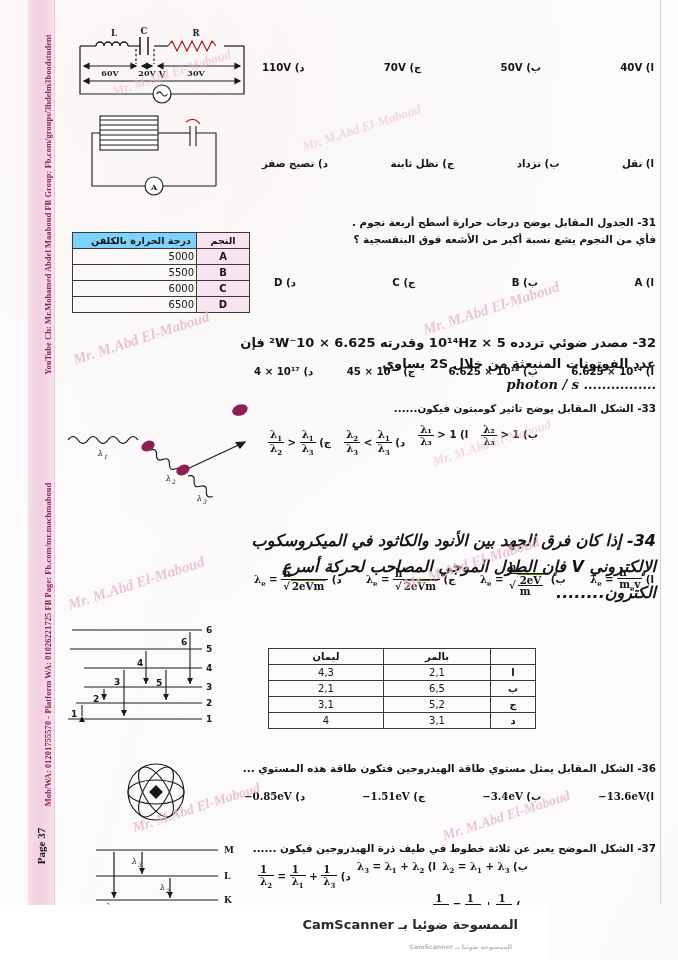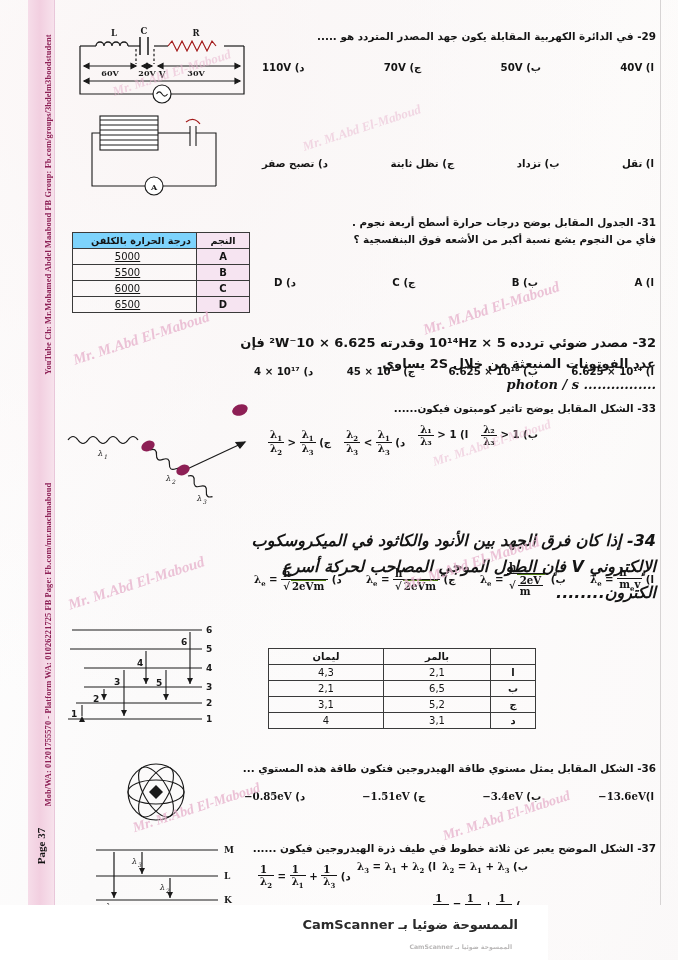--- a/index.html
+++ b/index.html
@@ -85,22 +85,22 @@
   table{border-collapse:collapse;position:absolute;}
   .tbl td,.tbl th{
     border:1px solid #3a3a3a;
     font-family:"DejaVu Sans",sans-serif;
     font-size:10px;color:#141414;
     padding:1px 5px;height:13px;font-weight:normal;
   }
   #star-table{left:72px;top:232px;width:178px;direction:rtl;}
   #star-table .hdr{background:#7dd3fc;font-weight:bold;font-size:9.6px;}
   #star-table .lbl{background:#f6e4f1;text-align:center;font-weight:bold;width:42px;}
-  #star-table .val{text-align:center;padding-left:0;padding-right:14px;
-                   font-family:"DejaVu Sans",sans-serif;text-decoration:underline;}
+  #star-table .val{text-align:right;padding-left:0;padding-right:2px;
+                   font-family:"DejaVu Sans",sans-serif;}
   #series-table{left:268px;top:648px;width:268px;direction:rtl;}
   #series-table td{text-align:center;}
   #series-table .hdr{font-weight:bold;}
   #series-table .key{width:34px;font-weight:bold;}
 
   
   .wm{
     position:absolute;color:#e8b6cf;opacity:.82;
     font-family:"Liberation Serif","DejaVu Serif",serif;
     font-style:italic;font-weight:bold;white-space:nowrap;
@@ -128,24 +128,20 @@
 
 <div id="page">
 
   <div id="sidebar">
     <div class="side-txt" id="side-a">YouTube Ch: Mr.Mohamed Abdel Maaboud        FB Group: Fb.com/groups/3hdelm3boodstudent</div>
     <div class="side-txt" id="side-b">Mob/WA: 01201755570 - Platform WA: 01026221725        FB Page: Fb.com/mr.machmaboud</div>
   </div>
   <div id="pagenum">Page  37</div>
   <div id="rule-right"></div>
 
-  <div class="q" style="right:22px;top:28px;width:400px;">
-    <span>29-</span>
-    <span>في الدائرة الكهربية المقابلة يكون جهد المصدر المتردد هو .....</span>
-  </div>
   <div class="opts" style="right:24px;top:62px;width:392px;">
     <div class="opt"><span>ا)</span> <span class="ltr">40V</span></div>
     <div class="opt"><span>ب)</span> <span class="ltr">50V</span></div>
     <div class="opt"><span>ج)</span> <span class="ltr">70V</span></div>
     <div class="opt"><span>د)</span> <span class="ltr">110V</span></div>
   </div>
 
   <svg style="position:absolute;left:68px;top:24px;" width="190" height="80" viewBox="0 0 190 80">
     <g stroke="#1a1a1a" stroke-width="1.2" fill="none">
 

